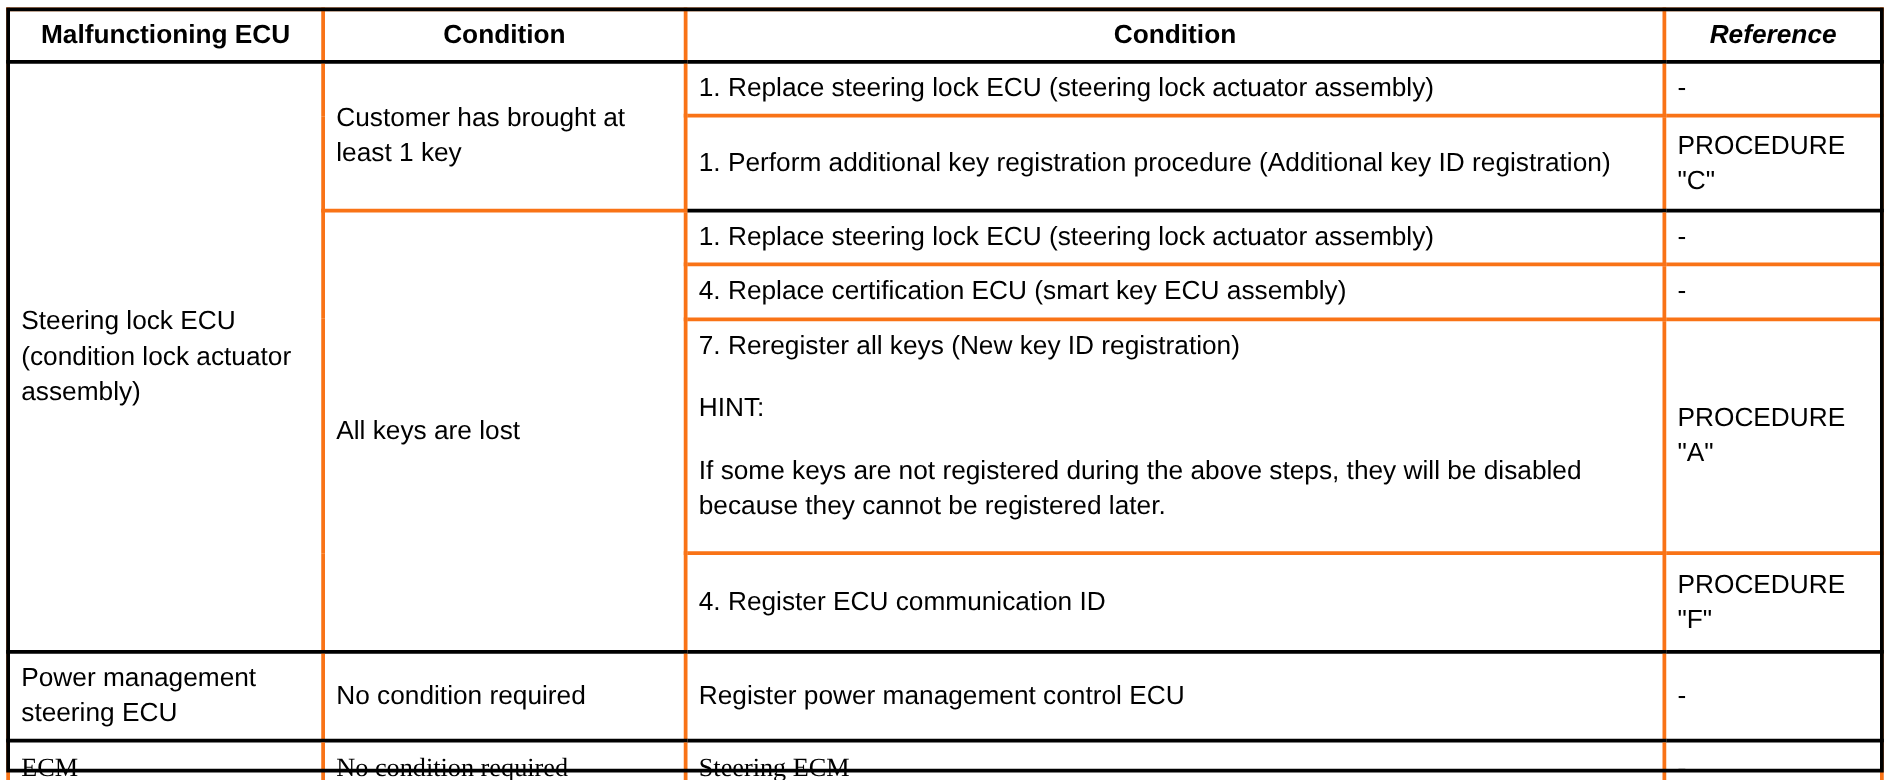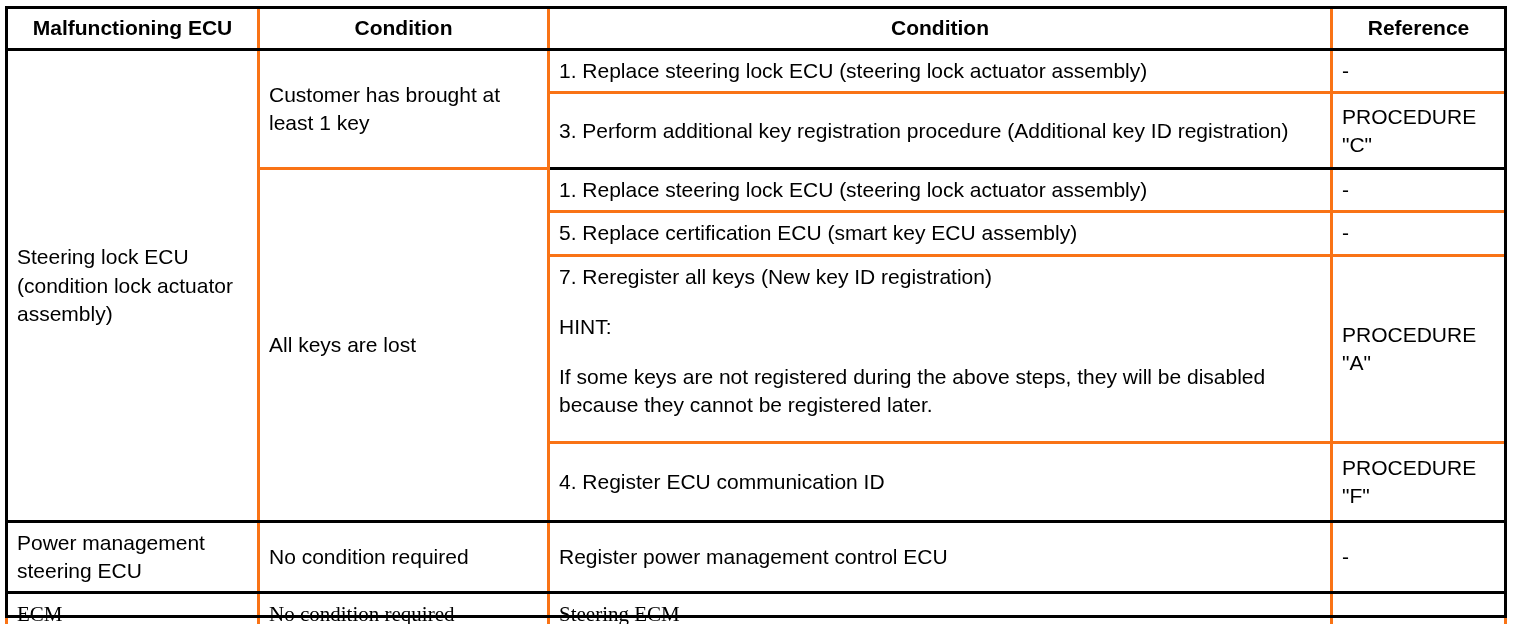--- a/index.html
+++ b/index.html
@@ -55,21 +55,21 @@
     font-weight: bold;
     text-align: center;
     font-size: 21px;
     padding-top: 5px;
     padding-bottom: 6px;
     border-bottom: 3px solid #000000;
   }
   th.col-ecu   { width: 252px; text-align: left; padding-left: 8px; }
   th.col-cond  { width: 290px; }
   th.col-proc  { width: 783px; }
-  th.col-ref   { width: 174px; }
+  th.col-ref   { width: 174px; font-style: italic; }
 
   td.cell-ecu   { width: 252px; }
   td.cell-cond  { width: 290px; }
   td.cell-proc  { width: 783px; }
   td.cell-ref   { width: 177px; text-align: center; vertical-align: middle; }
 
   
   .sep-top   { border-top: 3px solid #000000 !important; }
   .sep-bot   { border-bottom: 3px solid #000000 !important; }
 
@@ -106,32 +106,32 @@
     <tbody>
 
       <tr class="h-row1">
         <td class="cell-ecu sep-bot" rowspan="6">Steering lock ECU (condition lock actuator assembly)</td>
         <td class="cell-cond" rowspan="2">Customer has brought at least 1 key</td>
         <td class="cell-proc">1. Replace steering lock ECU (steering lock actuator assembly)</td>
         <td class="cell-ref">-</td>
       </tr>
 
       <tr class="h-row2">
-        <td class="cell-proc sep-bot">3. Perform additional key registration procedure (Additional key ID registration)</td>
+        <td class="cell-proc sep-bot">1. Perform additional key registration procedure (Additional key ID registration)</td>
         <td class="cell-ref sep-bot">PROCEDURE "C"</td>
       </tr>
 
       <tr class="h-row3">
         <td class="cell-cond sep-top sep-bot" rowspan="4">All keys are lost</td>
         <td class="cell-proc sep-top">1. Replace steering lock ECU (steering lock actuator assembly)</td>
         <td class="cell-ref sep-top">-</td>
       </tr>
 
       <tr class="h-row4">
-        <td class="cell-proc">5. Replace certification ECU (smart key ECU assembly)</td>
+        <td class="cell-proc">4. Replace certification ECU (smart key ECU assembly)</td>
         <td class="cell-ref">-</td>
       </tr>
 
       <tr class="h-row5">
         <td class="cell-proc tall-hint">
           <div class="hint-block">
             <p>7. Reregister all keys (New key ID registration)</p>
             <p>HINT:</p>
             <p class="hint-body">If some keys are not registered during the above steps, they will be disabled because they cannot be registered later.</p>
           </div>

